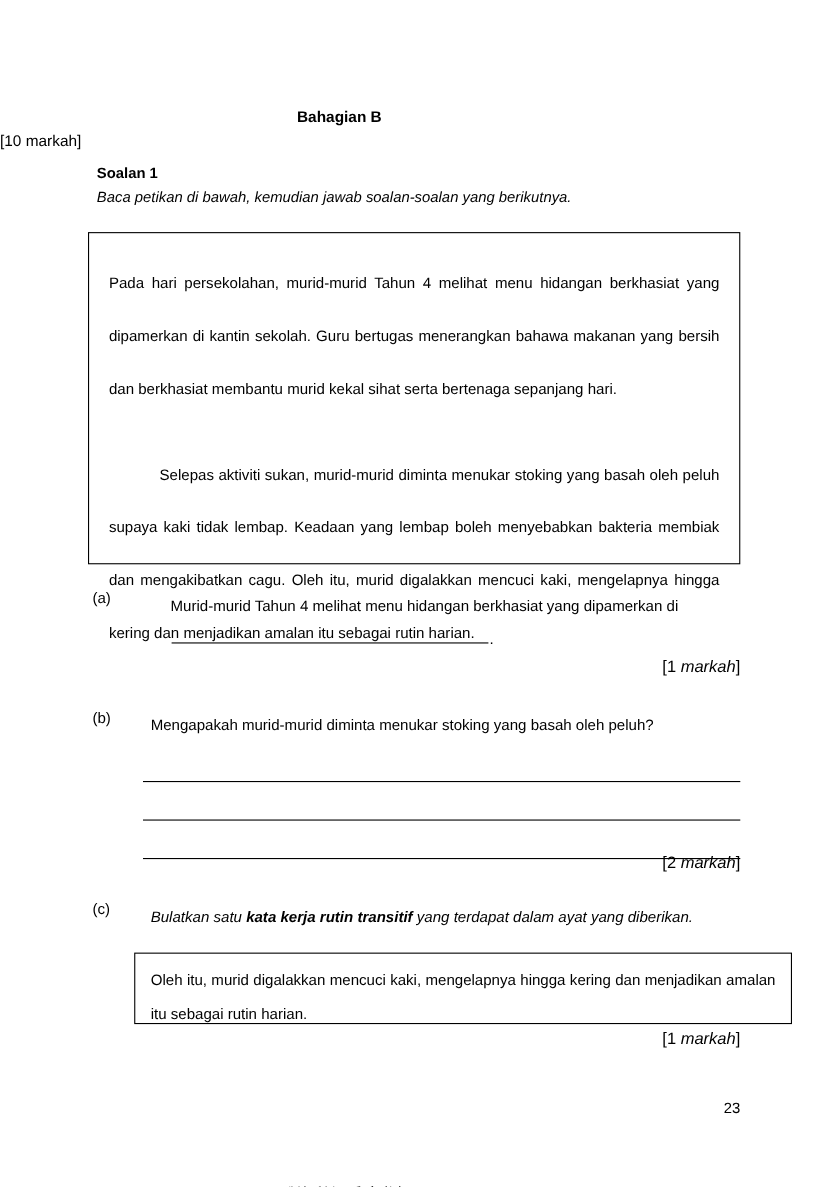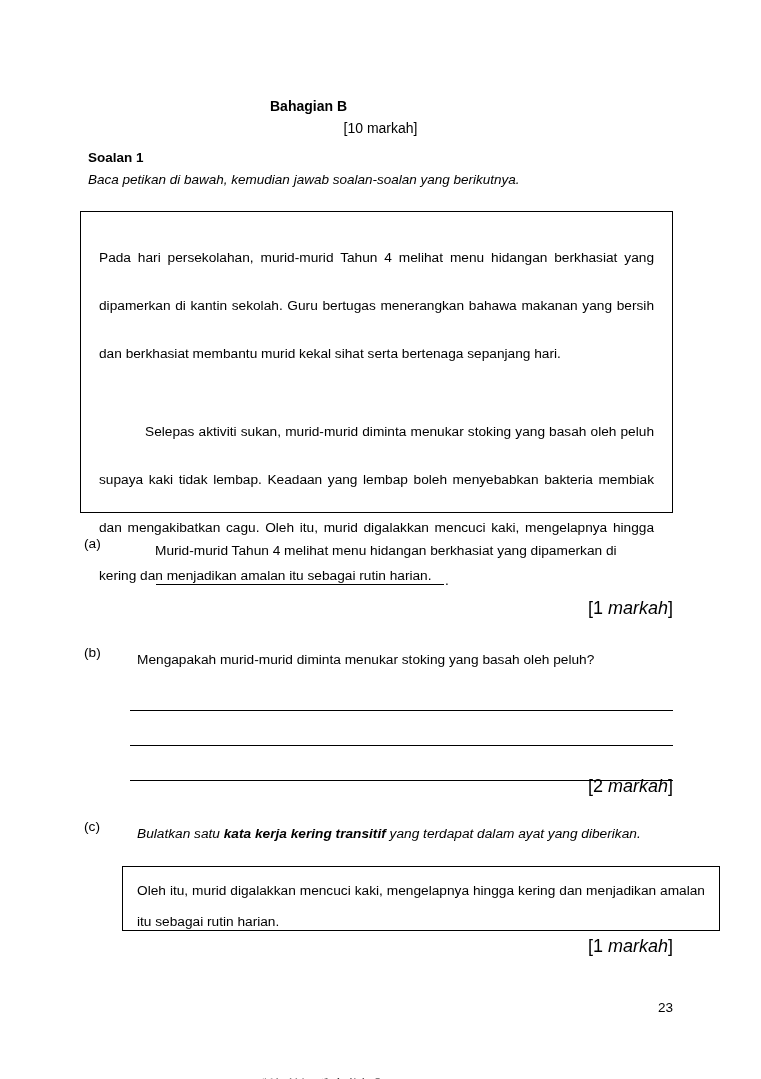--- a/index.html
+++ b/index.html
@@ -46,21 +46,20 @@
     width: 617px;
     text-align: center;
     font-size: 14px;
     font-weight: bold;
   }
   .sec-marks {
     position: absolute;
     top: 120px;
     left: 0;
     width: 761px;
-    text-align: center;
     font-size: 14px;
   }
 
   
   .soalan-label {
     position: absolute;
     top: 150px;
     left: 88px;
     font-size: 13.5px;
     font-weight: bold;
@@ -108,21 +107,21 @@
     width: 536px;
     font-size: 13.7px;
     line-height: 30px;
     text-align: justify;
   }
   .q-body.noj { text-align: left; }
 
   .marks {
     position: absolute;
     right: 88px;
-    font-size: 18px;
+    font-size: 15px;
     white-space: nowrap;
   }
   .marks i { font-style: italic; }
 
   
   .rule {
     position: absolute;
     border-bottom: 1.3px solid #000;
     height: 0;
   }
@@ -203,21 +202,21 @@
   <div class="q-body noj" style="top:645px;">Mengapakah murid-murid diminta menukar stoking yang basah oleh peluh?</div>
 
   <div class="rule" style="top:710px; left:130px; width:543px;"></div>
   <div class="rule" style="top:745px; left:130px; width:543px;"></div>
   <div class="rule" style="top:780px; left:130px; width:543px;"></div>
 
   <div class="marks" style="top:776px;">[2 <i>markah</i>]</div>
 
   <div class="q-letter" style="top:819px;">(c)</div>
   <div class="q-body noj" style="top:819px; font-style:italic;">
-    <span>Bulatkan satu </span><b>kata kerja kering transitif</b><span> yang terdapat dalam ayat yang diberikan.</span>
+    <span>Bulatkan satu </span><b>kata kerja rutin transitif</b><span> yang terdapat dalam ayat yang diberikan.</span>
   </div>
 
   <div class="quote-box">
     <div class="quote-inner">
       <p class="quote-p">Oleh itu, murid digalakkan mencuci kaki, mengelapnya hingga kering dan menjadikan amalan itu sebagai rutin harian.</p>
     </div>
   </div>
 
   <div class="marks" style="top:936px;">[1 <i>markah</i>]</div>
 

